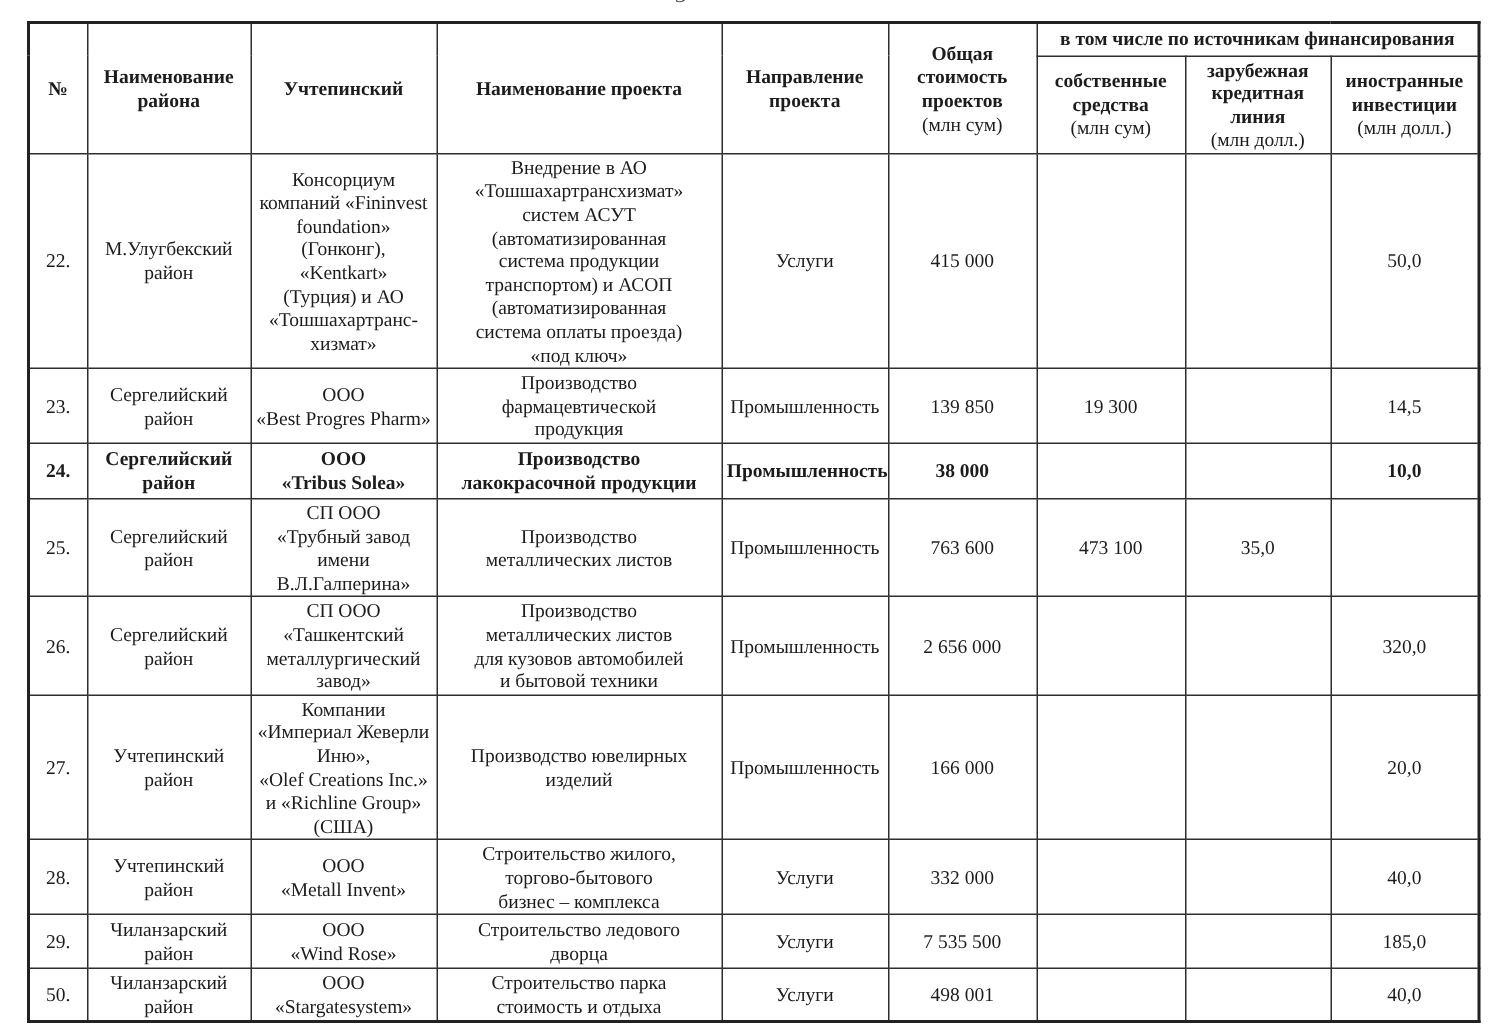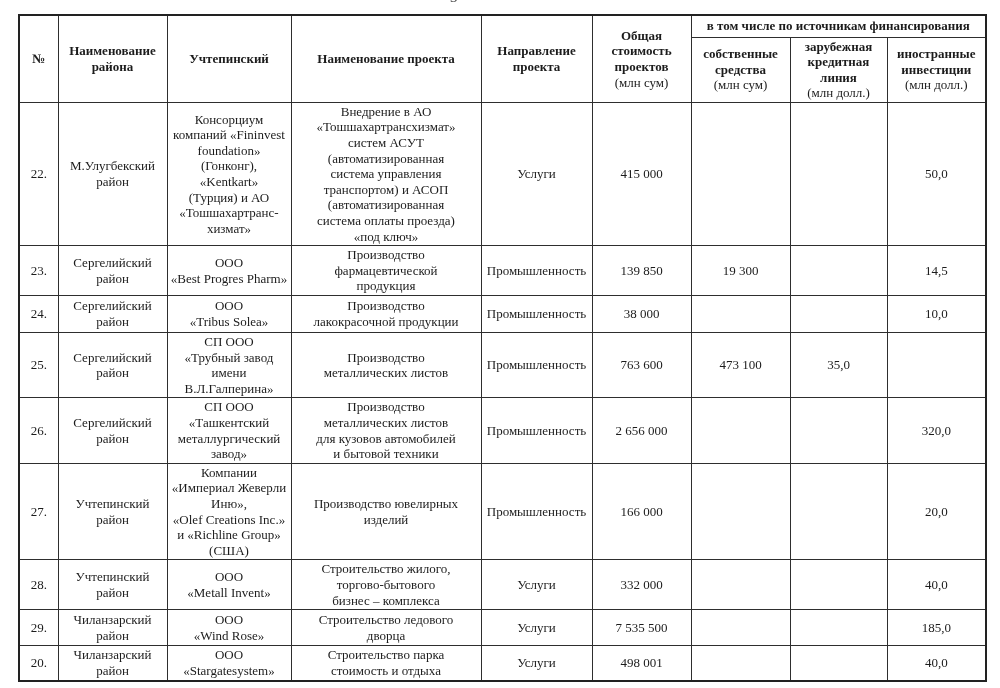--- a/index.html
+++ b/index.html
@@ -33,21 +33,21 @@
     white-space:pre-line;
     line-height:1.2;
     overflow:hidden;
   }
   table.doc{border:2px solid #222;}
   th{font-weight:bold;}
   .unit{font-weight:normal;display:block;}
   .hdr-name{font-weight:bold;display:block;}
   tr.r22{height:141px;}
   tr.r23{height:47px;}
-  tr.r24{height:37px;}
+  tr.r24{height:37px;font-weight:bold;}
   tr.r25{height:49px;}
   tr.r26{height:63px;}
   tr.r27{height:91px;}
   tr.r28{height:46px;}
   tr.r29{height:36px;}
   tr.r30{height:35px;}
   tr.hgroup{height:22px;}
   tr.hsub{height:50px;}
 </style>
 </head>
@@ -99,21 +99,21 @@
 компаний «Fininvest
 foundation»
 (Гонконг), «Kentkart»
 (Турция) и АО
 «Тошшахартранс-
 хизмат»</td>
       <td>Внедрение в АО
 «Тошшахартрансхизмат»
 систем АСУТ
 (автоматизированная
-система управления
+система продукции
 транспортом) и АСОП
 (автоматизированная
 система оплаты проезда)
 «под ключ»</td>
       <td>Услуги</td>
       <td>415 000</td>
       <td></td>
       <td></td>
       <td>50,0</td>
     </tr>
@@ -220,21 +220,21 @@
 «Wind Rose»</td>
       <td>Строительство ледового
 дворца</td>
       <td>Услуги</td>
       <td>7 535 500</td>
       <td></td>
       <td></td>
       <td>185,0</td>
     </tr>
     <tr class="r30">
-      <td>20.</td>
+      <td>50.</td>
       <td>Чиланзарский
 район</td>
       <td>ООО
 «Stargatesystem»</td>
       <td>Строительство парка
 стоимость и отдыха</td>
       <td>Услуги</td>
       <td>498 001</td>
       <td></td>
       <td></td>

